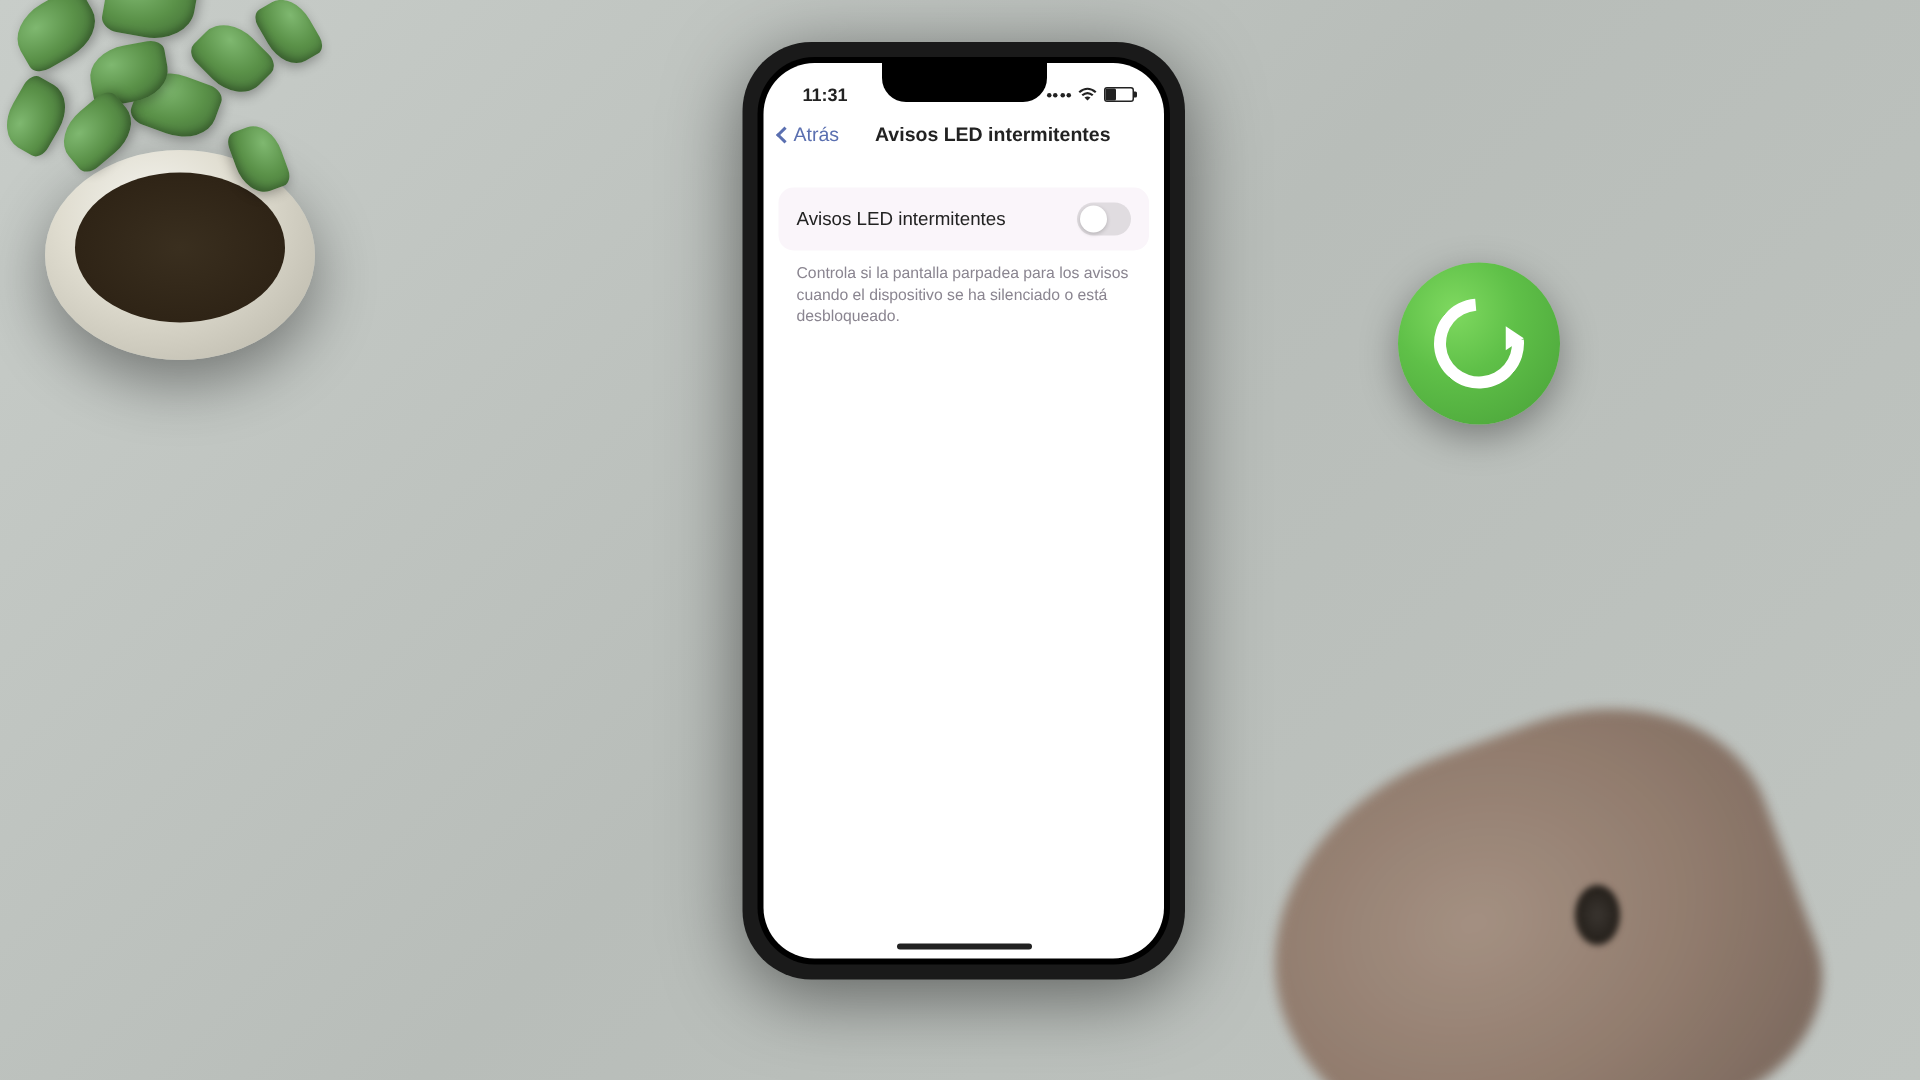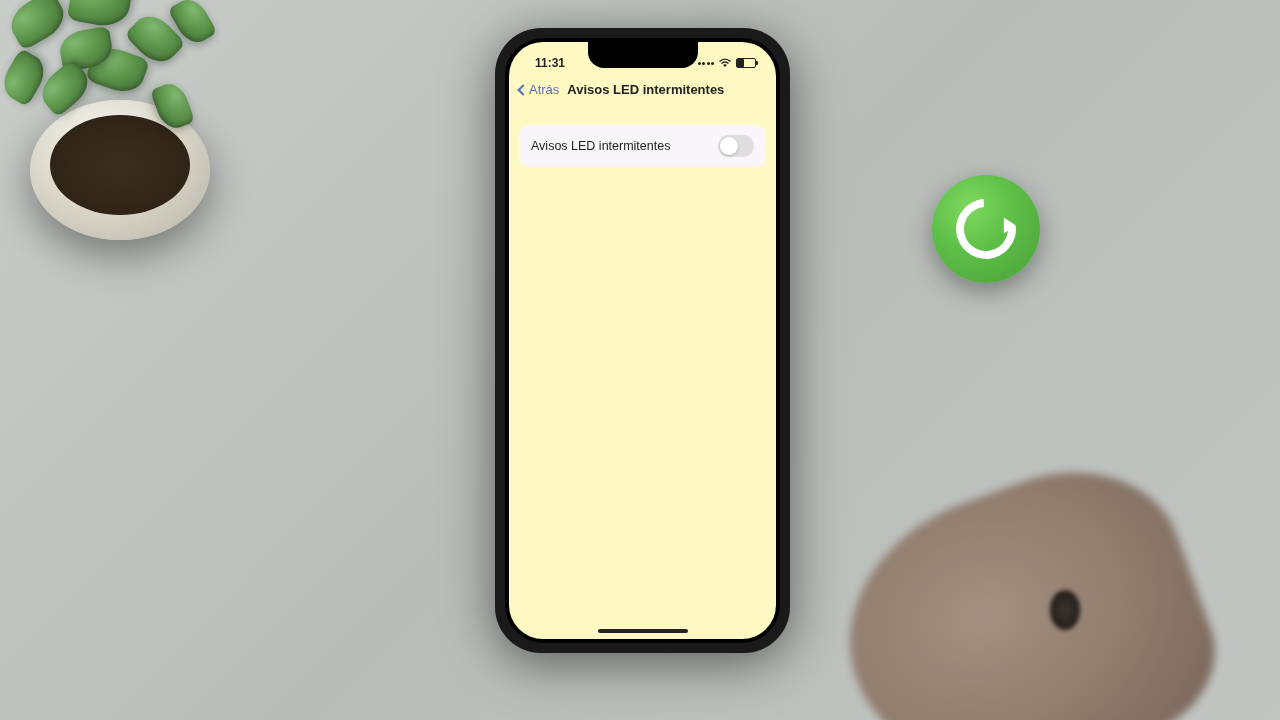--- a/index.html
+++ b/index.html
@@ -68,21 +68,21 @@
       width: 100%;
       height: 100%;
       background: #000;
       border-radius: 38px;
       padding: 4px;
       position: relative;
     }
     .screen {
       width: 100%;
       height: 100%;
-      background: #fef9c3;
+      background: #ffffff;
       border-radius: 34px;
       overflow: hidden;
       position: relative;
     }
     .notch {
       position: absolute;
       top: 0;
       left: 50%;
       transform: translateX(-50%);
       width: 110px;
@@ -139,21 +139,21 @@
     .battery-fill {
       width: 40%;
       height: 100%;
       background: #222;
       border-radius: 1px;
     }
     .nav-header {
       display: flex;
       align-items: center;
       padding: 4px 10px 10px 10px;
-      gap: 4px;
+      gap: 20px;
     }
     .back-btn {
       display: flex;
       align-items: center;
       color: #5a6fb0;
       font-size: 13px;
       cursor: pointer;
       gap: 2px;
     }
     .back-chevron {
@@ -339,20 +339,21 @@
         <div class="settings-group">
           <div class="settings-row">
             <span class="row-label">Avisos LED intermitentes</span>
             <div class="toggle">
               <div class="toggle-knob"></div>
             </div>
           </div>
         </div>
 
 
+        <div class="footer-text">Controla si la pantalla parpadea para los avisos cuando el dispositivo se ha silenciado o está desbloqueado.</div>
       </div>
 
       <div class="home-indicator"></div>
     </div>
   </div>
 </div>
 
 <div class="green-disc">
   <div class="green-disc-inner"></div>
 </div>

